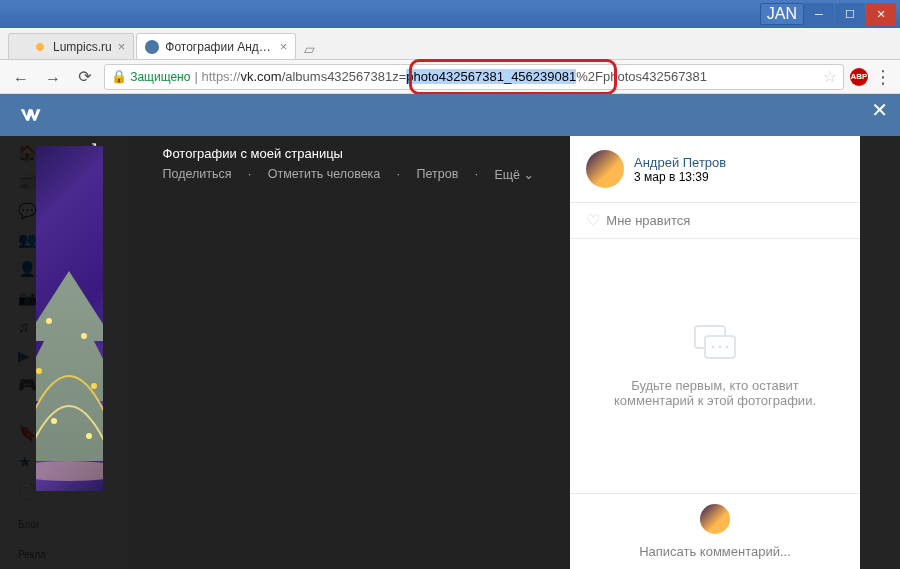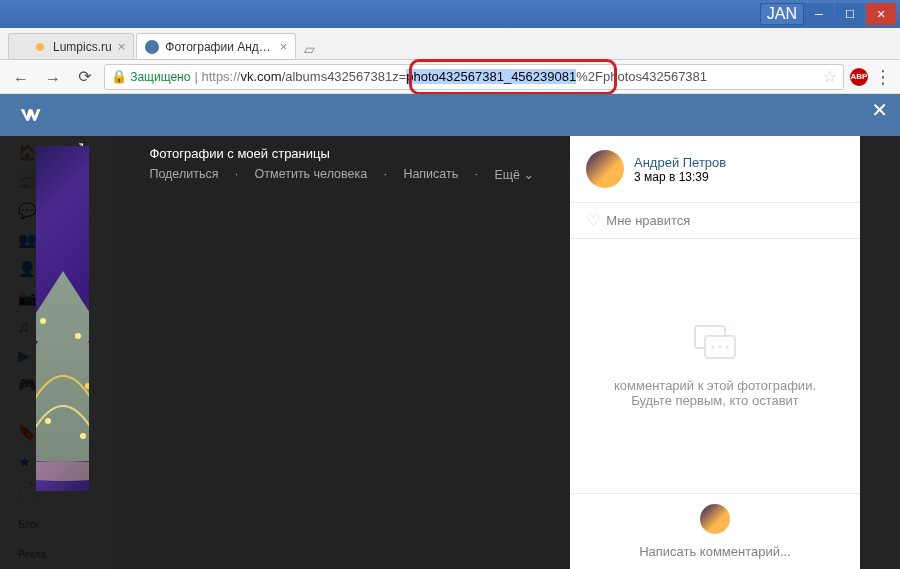--- a/index.html
+++ b/index.html
@@ -173,21 +173,21 @@
           </svg>
         </div>
       </div>
       <div class="photo-footer">
         <div class="album-name">Фотографии с моей страницы</div>
         <div class="photo-actions">
           <span class="action-link">Поделиться</span>
           <span>·</span>
           <span class="action-link">Отметить человека</span>
           <span>·</span>
-          <span class="action-link">Написать</span>
+          <span class="action-link">Петров</span>
           <span>·</span>
           <span class="action-link"><span>Ещё</span> <span>⌄</span></span>
         </div>
       </div>
     </div>
 
     <div class="right-panel">
       <div class="close-x">✕</div>
       <div class="author-block">
         <div class="avatar"></div>
@@ -201,22 +201,22 @@
         <span>Мне нравится</span>
       </div>
       <div class="comments-empty">
         <svg class="empty-icon" viewBox="0 0 48 40">
           <rect x="4" y="2" width="30" height="22" rx="3" fill="none" stroke="#9aa7bf" stroke-width="2"></rect>
           <rect x="14" y="12" width="30" height="22" rx="3" fill="#fff" stroke="#9aa7bf" stroke-width="2"></rect>
           <circle cx="22" cy="23" r="1.5" fill="#9aa7bf"></circle>
             <circle cx="29" cy="23" r="1.5" fill="#9aa7bf"></circle>
             <circle cx="36" cy="23" r="1.5" fill="#9aa7bf"></circle>
         </svg>
+        <div>Будьте первым, кто оставит</div>
         <div>комментарий к этой фотографии.</div>
-        <div>Будьте первым, кто оставит</div>
       </div>
       <div class="comment-input-row">
         <div class="avatar-sm"></div>
         <div class="comment-placeholder">Написать комментарий...</div>
       </div>
     </div>
   </div>
 </div>
 
 </body></html>

